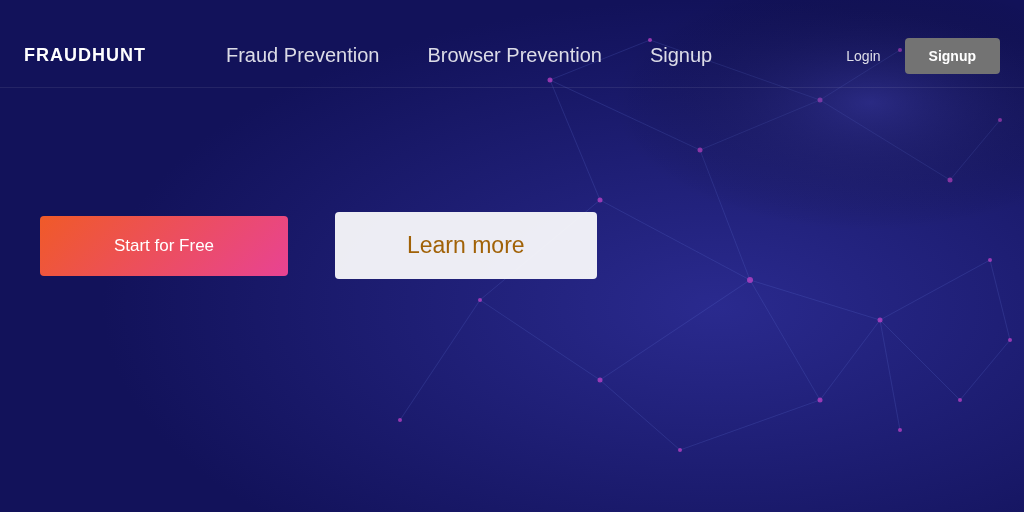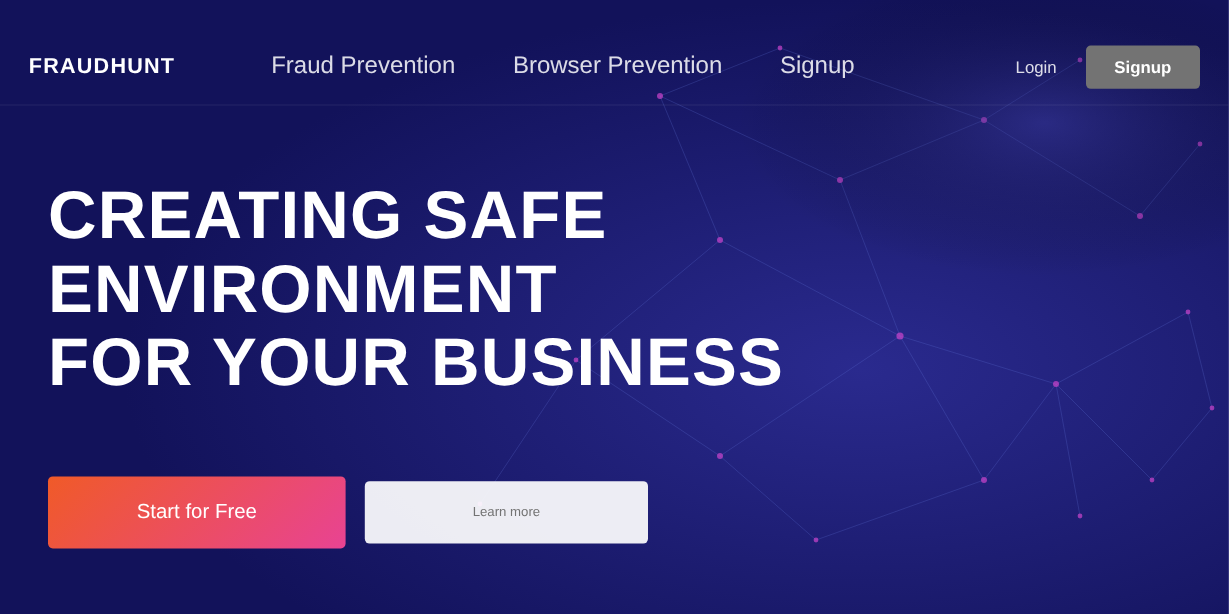--- a/index.html
+++ b/index.html
@@ -100,40 +100,40 @@
       color: #ffffff;
       line-height: 1.1;
       text-transform: uppercase;
       letter-spacing: 1px;
       max-width: 700px;
     }
 
     .hero-buttons {
       display: flex;
       align-items: center;
-      gap: 16px;
+      gap: 47px;
       margin-top: 64px;
     }
 
     .btn-primary {
       background: linear-gradient(135deg, #f05a28, #e84393);
       color: #ffffff;
       font-size: 17px;
       font-weight: 500;
       border: none;
       border-radius: 4px;
       padding: 20px 52px;
       cursor: pointer;
       min-width: 248px;
     }
 
     .btn-secondary {
       background: rgba(255,255,255,0.92);
-      color: #737373;
-      font-size: 11px;
+      color: #a16207;
+      font-size: 23px;
       font-weight: 400;
       border: none;
       border-radius: 4px;
       padding: 20px 72px;
       cursor: pointer;
       min-width: 236px;
     }
   </style>
 </head>
 <body>
@@ -214,24 +214,20 @@
       <a class="nav-link">Signup</a>
     </div>
 
     <div class="nav-actions">
       <button class="login-btn">Login</button>
       <button class="signup-btn">Signup</button>
     </div>
   </nav>
 
   <div class="hero-content">
-    <h1 class="hero-title">
-      <span>CREATING SAFE ENVIRONMENT</span><br>
-      <span>FOR YOUR BUSINESS</span>
-    </h1>
 
     <div class="hero-buttons">
       <button class="btn-primary">Start for Free</button>
       <button class="btn-secondary">Learn more</button>
     </div>
   </div>
 
 </div>
 
 </body></html>

